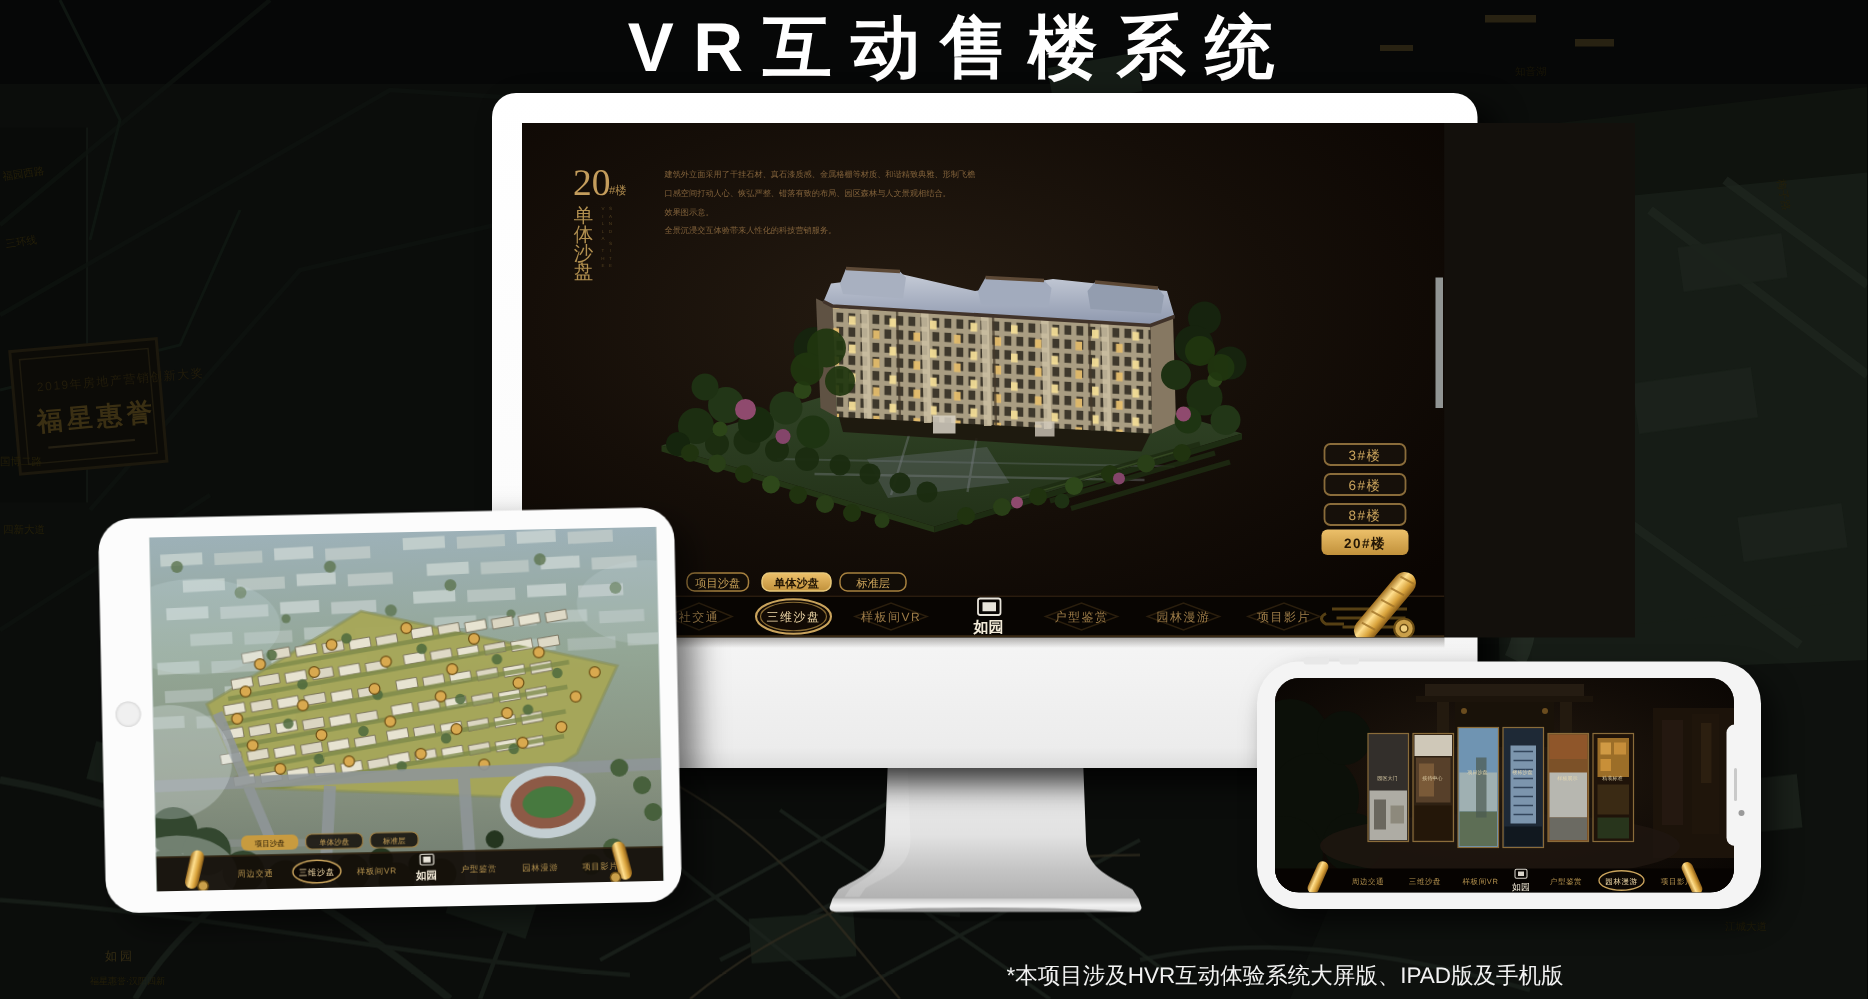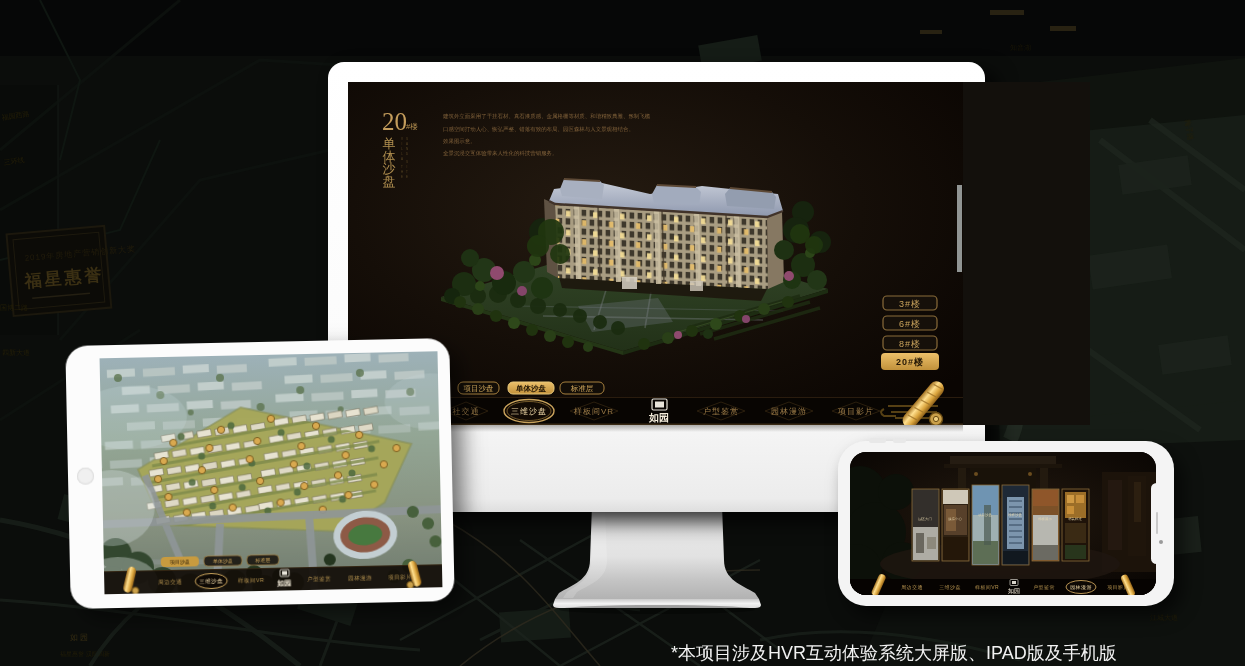--- a/index.html
+++ b/index.html
@@ -91,20 +91,22 @@
       <path d="M470,480 L520,500"></path>
     </g>
 
     <g fill="#2c2514" opacity="0.9">
       <rect x="990" y="10" width="34" height="5"></rect>
       <rect x="1050" y="26" width="26" height="5"></rect>
       <rect x="920" y="30" width="22" height="4"></rect>
     </g>
   </svg>
 
+  <div class="abs" style="left:0;top:1px;width:1245px;text-align:center;padding-left:36px;box-sizing:border-box;
+       color:#fff;font-size:46px;font-weight:bold;letter-spacing:13px;">VR互动售楼系统</div>
 
   <svg class="abs" width="260" height="110" style="left:527px;top:505px">
     <defs>
       <linearGradient id="neckg" x1="0" y1="0" x2="0" y2="1">
         <stop offset="0" stop-color="#ececec"></stop>
           <stop offset="0.55" stop-color="#e2e2e2"></stop>
         <stop offset="0.8" stop-color="#c4c4c4"></stop>
           <stop offset="1" stop-color="#b2b2b2"></stop>
       </linearGradient>
       <linearGradient id="footg" x1="0" y1="0" x2="0" y2="1">
@@ -703,16 +705,16 @@
         </svg>
      </div>
      <div class="abs" style="left:313px;top:42px;width:11px;height:81px;background:#f4f4f4;border-radius:5.5px;"></div>
      <div class="abs" style="left:321px;top:99px;width:4px;height:4px;border-radius:50%;background:#9a9a9a;"></div>
   </div>
 
   <div class="abs" style="left:869px;top:438px;width:17px;height:5px;background:#e8e8e8;border-radius:2px;"></div>
   <div class="abs" style="left:893px;top:438px;width:13px;height:5px;background:#e8e8e8;border-radius:2px;"></div>
   <div class="abs" style="left:1156px;top:512px;width:2px;height:22px;background:#c9c9c9;border-radius:1px;"></div>
 
-  <div class="abs" style="left:671px;top:641px;color:#f2f2f2;font-size:18px;
+  <div class="abs" style="left:671px;top:641px;color:#f2f2f2;font-size:15px;
        letter-spacing:0px;">*本项目涉及HVR互动体验系统大屏版、IPAD版及手机版</div>
 
 </div>
 
 </body></html>

